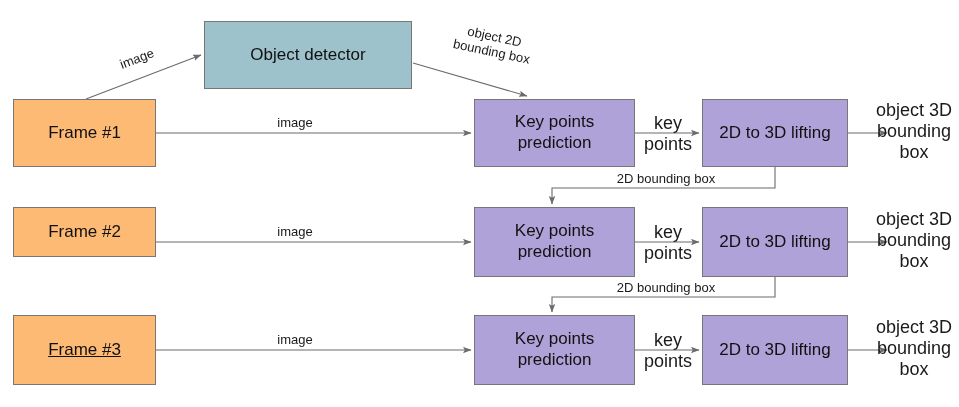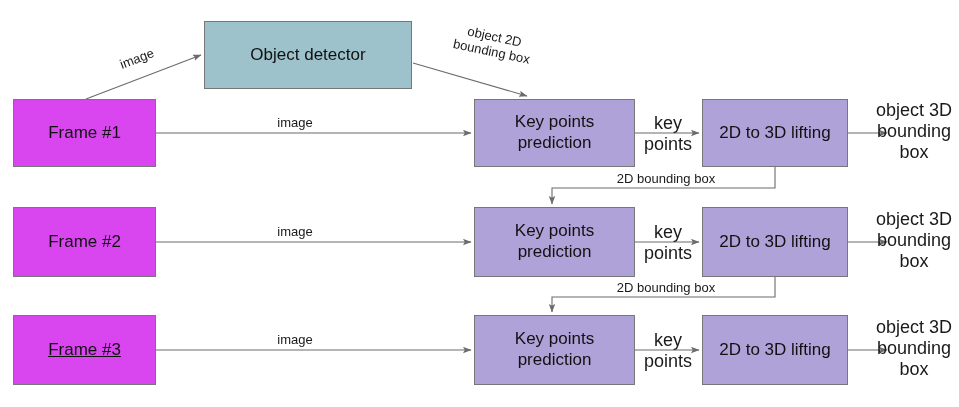--- a/index.html
+++ b/index.html
@@ -25,21 +25,21 @@
     display: flex;
     align-items: center;
     justify-content: center;
     text-align: center;
     line-height: 1.22;
     color: #111111;
     font-size: 17px;
     white-space: pre-line;
   }
   .node-frame {
-    background: #d946ef;
+    background: #fdba74;
   }
   .node-detector {
     background: #9DC2CB;
   }
   .node-process {
     background: #AFA2D8;
   }
   svg.edges {
     position: absolute;
     left: 0;
@@ -94,21 +94,21 @@
       <path d="M775,166 L775,188 L552,188 L552,204" marker-end="url(#arrow)"></path>
 
       <path d="M775,275 L775,297 L552,297 L552,312" marker-end="url(#arrow)"></path>
     </g>
   </svg>
 
   <div class="node node-detector" style="left:204px; top:21px; width:208px; height:68px;">Object detector</div>
 
   <div class="node node-frame" style="left:13px; top:99px; width:143px; height:68px;">Frame #1</div>
 
-  <div class="node node-frame" style="left:13px; top:207px; width:143px; height:70px;">Frame #2</div>
+  <div class="node node-frame" style="left:13px; top:207px; width:143px; height:50px;">Frame #2</div>
 
   <div class="node node-frame" style="left:13px; top:315px; width:143px; height:70px;text-decoration:underline;">Frame #3</div>
 
   <div class="node node-process" style="left:474px; top:99px; width:161px; height:68px;">Key points
 prediction</div>
 
   <div class="node node-process" style="left:474px; top:207px; width:161px; height:70px;">Key points
 prediction</div>
 
   <div class="node node-process" style="left:474px; top:315px; width:161px; height:70px;">Key points

